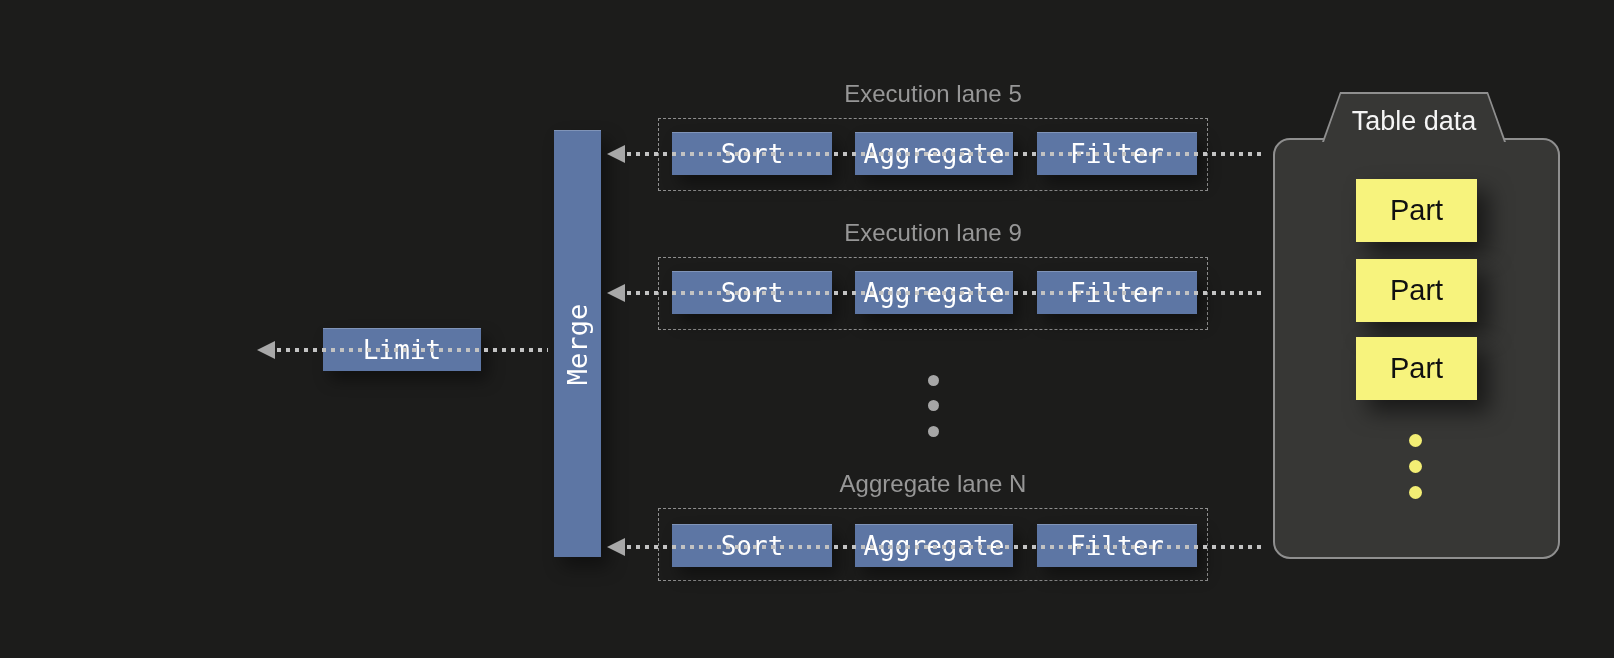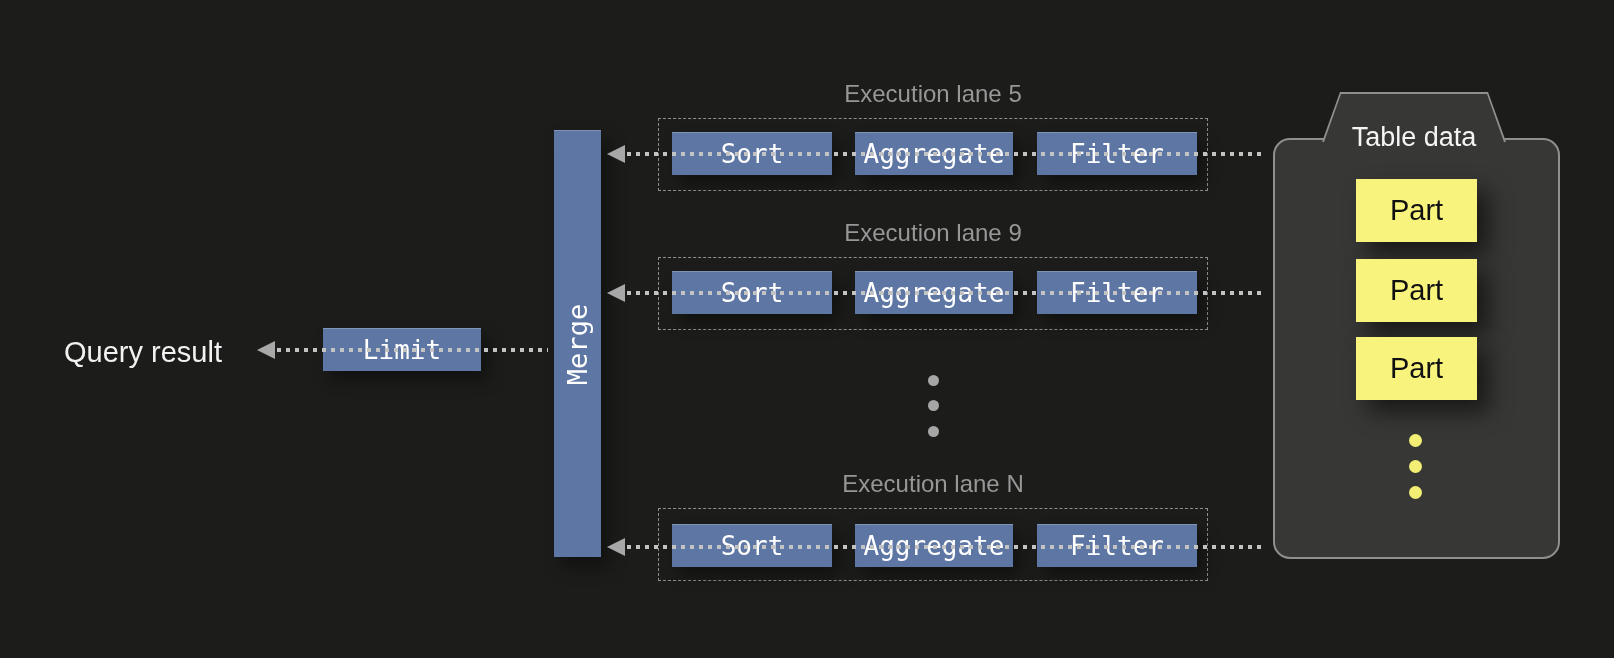--- a/index.html
+++ b/index.html
@@ -155,21 +155,20 @@
     height: 46px;
     display: flex;
     align-items: center;
     justify-content: center;
     padding-top: 13px;
     box-sizing: border-box;
     color: #f5f5f5;
     font-size: 27px;
     white-space: nowrap;
     z-index: 4;
-    margin-top: 16px;
   }
   .part-box {
     position: absolute;
     left: 81px;
     width: 121px;
     height: 63px;
     background: #f7f37d;
     display: flex;
     align-items: center;
     justify-content: center;
@@ -184,21 +183,20 @@
     height: 13px;
     border-radius: 50%;
     background: #f3ee74;
   }
 </style>
 </head>
 <body>
 
 <div id="canvas">
 
-  <div class="plain-label" style="left:64px; top:336px;">Query result</div>
   <div class="arrowhead" style="left:257px; top:341px;"></div>
   <div class="dotline" style="left:277px; top:348px; width:271px;"></div>
 
   <div class="op-box" style="left:323px; top:328px; width:158px;">
     <span>Limit</span>
   </div>
 
   <div id="merge-bar">
     <span>Merge</span>
   </div>
@@ -228,21 +226,21 @@
     <span>Aggregate</span>
   </div>
   <div class="op-box" style="left:1037px; top:271px; width:160px;">
     <span>Filter</span>
   </div>
 
   <div class="gray-dot" style="left:928px; top:375px;"></div>
   <div class="gray-dot" style="left:928px; top:400px;"></div>
   <div class="gray-dot" style="left:928px; top:426px;"></div>
 
-  <div class="lane-label" style="top:470px;">Execution lane N</div>
+  <div class="lane-label" style="top:470px;">Aggregate lane N</div>
   <div class="lane-frame" style="top:508px;"></div>
   <div class="arrowhead" style="left:607px; top:538px;"></div>
   <div class="dotline" style="left:627px; top:545px; width:635px;"></div>
   <div class="op-box" style="left:672px; top:524px; width:160px;">
     <span>Sort</span>
   </div>
   <div class="op-box" style="left:855px; top:524px; width:158px;">
     <span>Aggregate</span>
   </div>
   <div class="op-box" style="left:1037px; top:524px; width:160px;">

